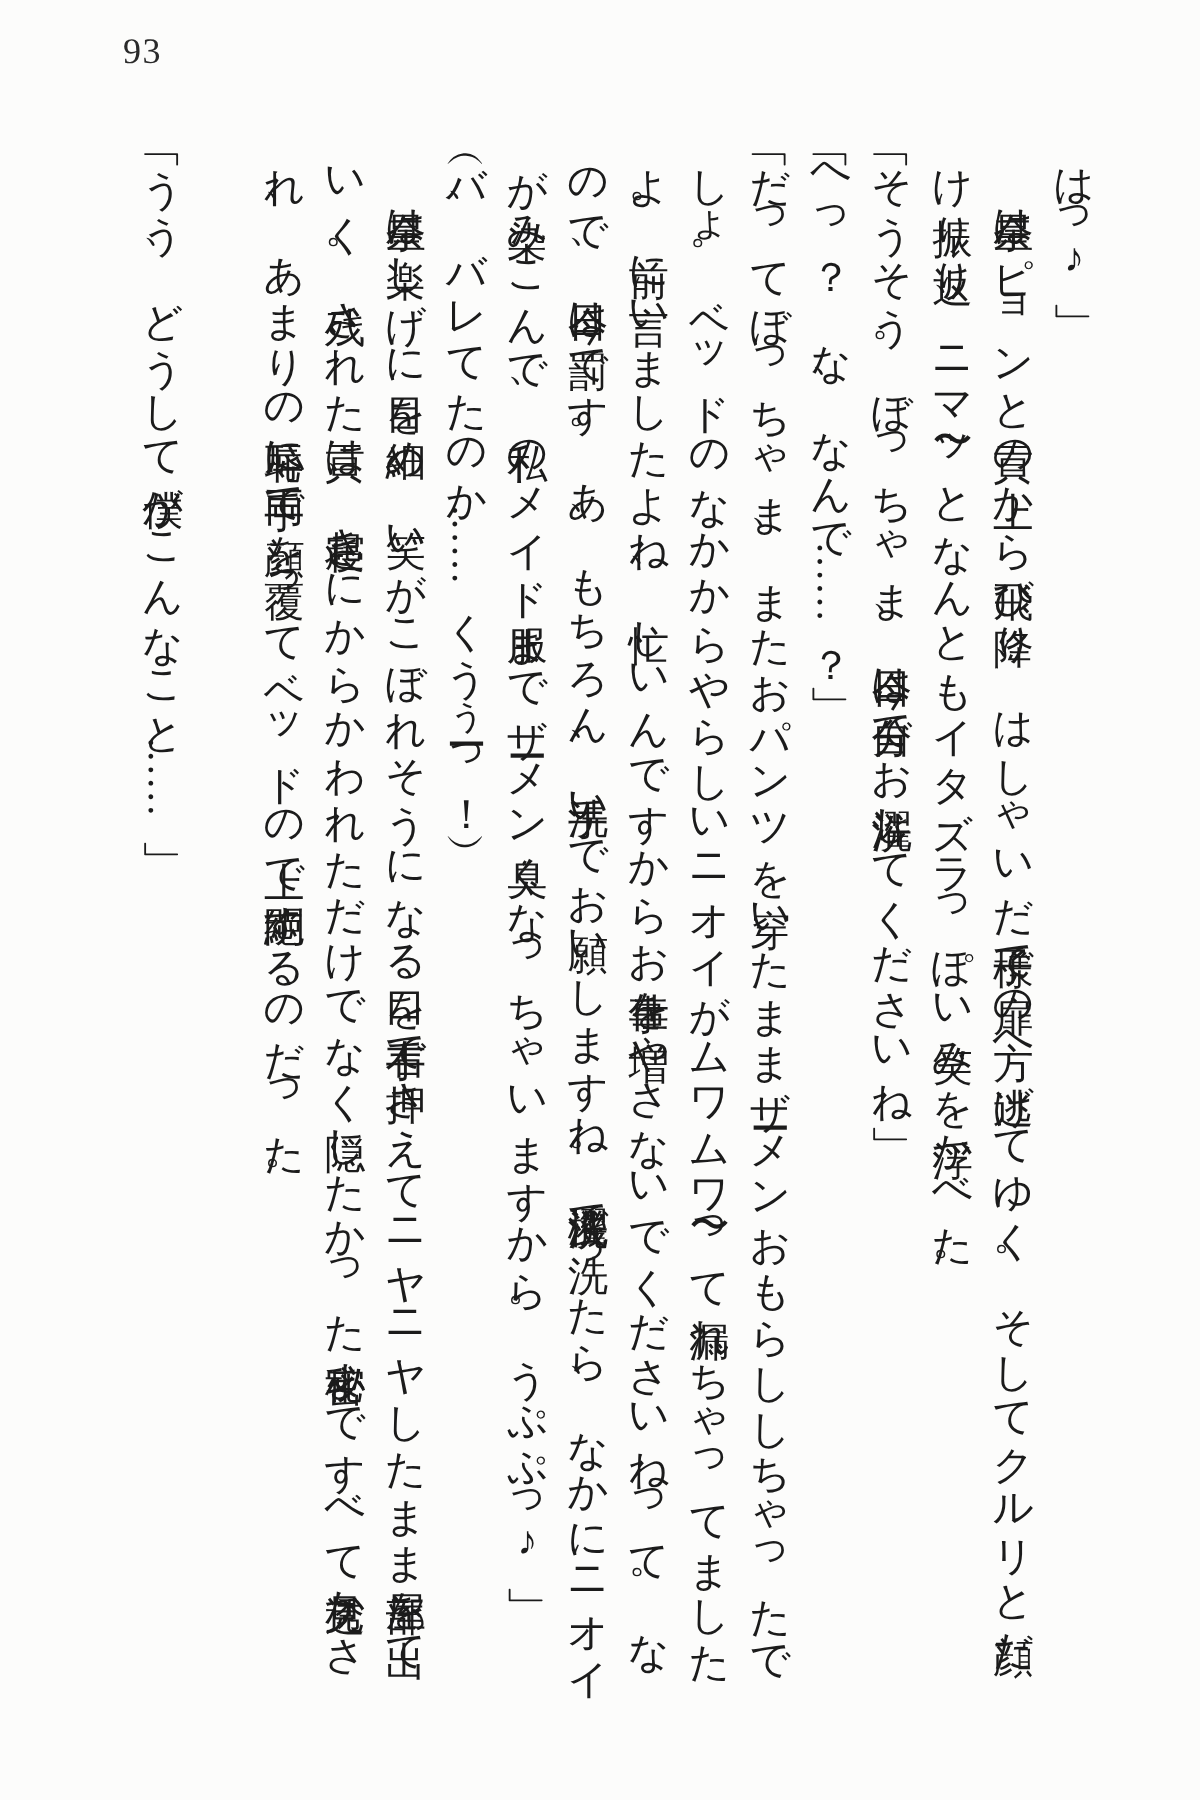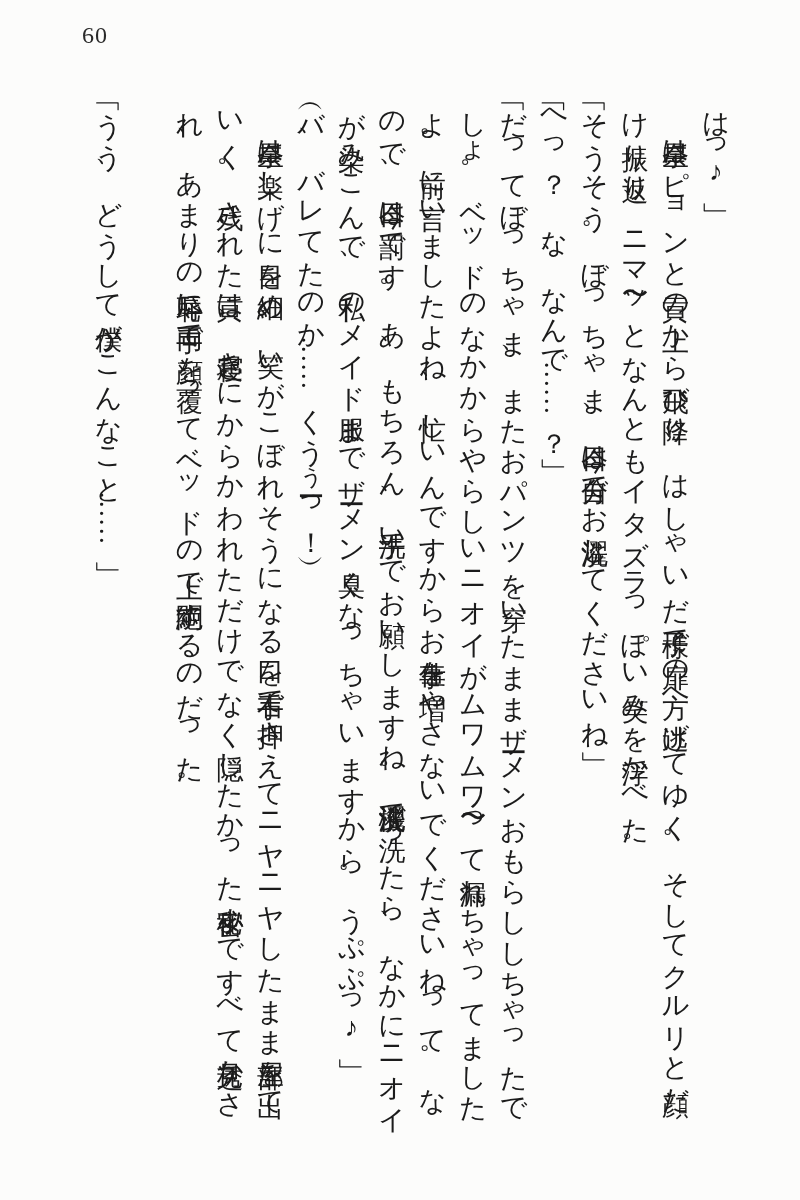--- a/index.html
+++ b/index.html
@@ -50,21 +50,21 @@
     text-indent: 27px;
   }
   .para.gap-before {
     margin-right: 40.5px; 
   }
 </style>
 </head>
 <body>
 
 <div class="page">
-  <div class="page-number">60</div>
+  <div class="page-number">93</div>
   <div class="text-block">
       <p class="para">はっ♪」</p>
       <p class="para indent">星奈はピョンと貢の上から飛び降り、はしゃいだ様子で扉の方へ逃げてゆく。そしてクルリと顔だけ振り返り、ニマ〜ッとなんともイタズラっぽい笑みを浮かべた。</p>
       <p class="para">「そうそう。ぼっちゃま、今日は自分でお洗濯してくださいね」</p>
       <p class="para">「へっ？　な、なんで……？」</p>
       <p class="para">「だってぼっちゃま、またおパンツを穿いたままザーメンおもらししちゃったでしょ。ベッドのなかからやらしいニオイがムワムワ〜って漏れちゃってましたよ。前に言いましたよね、忙しいんですからお仕事を増やさないでくださいねって。なので、今日は罰です。あ、もちろん、手洗いでお願いしますね。洗濯機で洗ったら、なかにニオイが染みこんで、私のメイド服までザーメン臭くなっちゃいますから。うぷぷっ♪」</p>
       <p class="para">（バ、バレてたのか……くうぅーっ！）</p>
       <p class="para indent">星奈は楽しげに目を細め、笑いがこぼれそうになる口を右手で押さえてニヤニヤしたまま部屋を出ていく。残された貢は、寝起きにからかわれただけでなく隠したかった秘密まですべて見透かされ、あまりの恥辱に両手で顔を覆ってベッドの上で悶絶するのだった。</p>
       <p class="para gap-before">「うう、どうして僕がこんなこと……」</p>
     </div>

